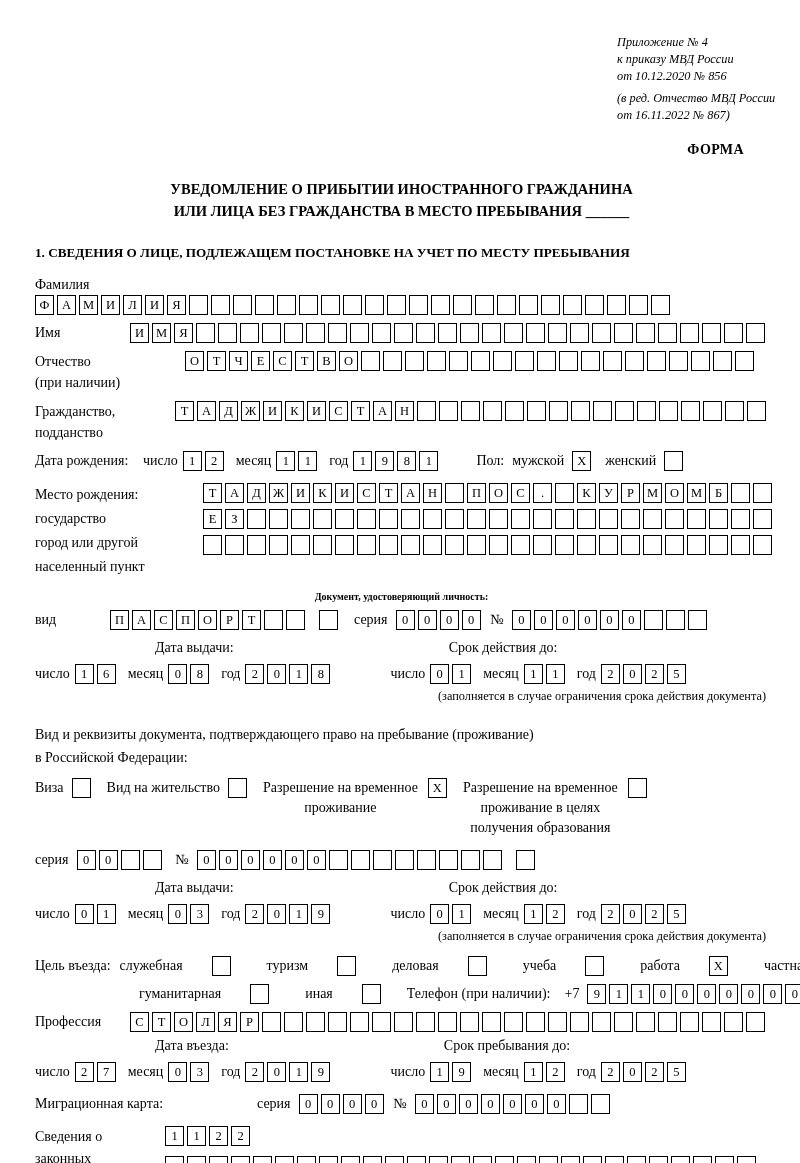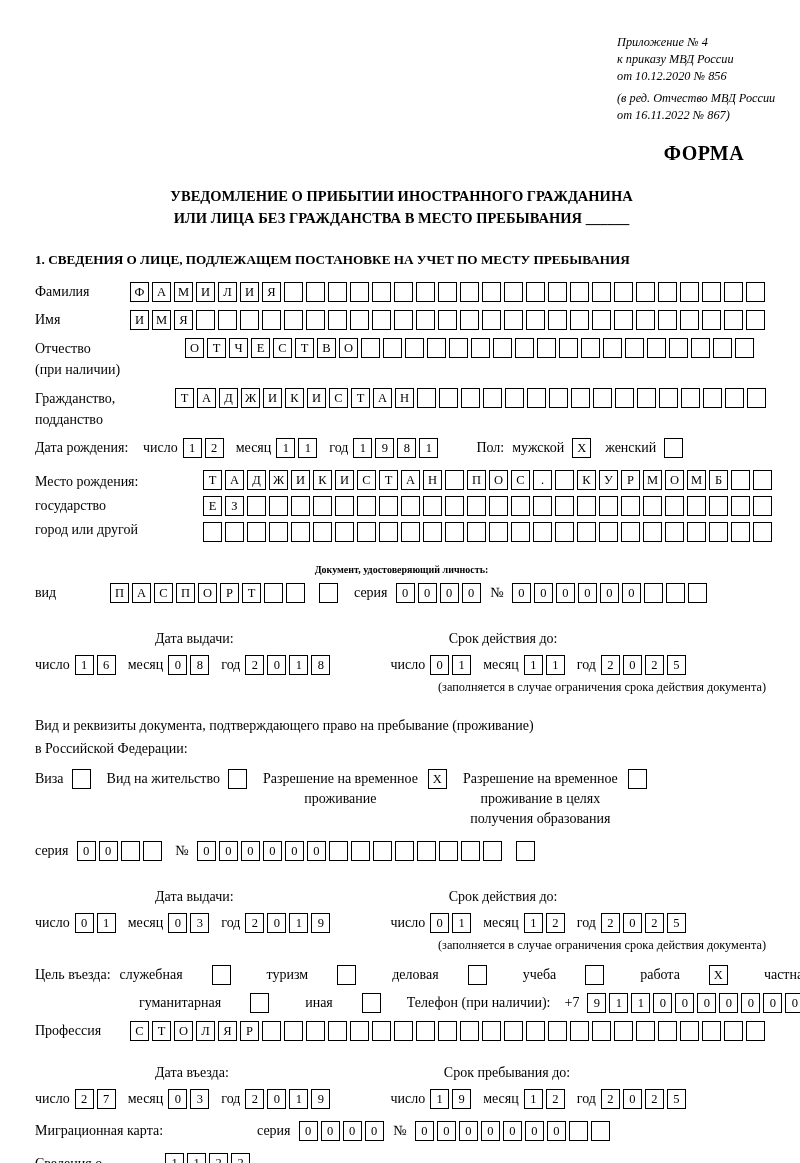--- a/index.html
+++ b/index.html
@@ -2,26 +2,26 @@
 <html><head>
 <meta charset="utf-8">
 <style>
   *{box-sizing:border-box;margin:0;padding:0;}
   html,body{background:#ffffff;}
   body{width:800px;height:1163px;overflow:hidden;font-family:"Liberation Serif","DejaVu Serif",serif;color:#000;font-size:14px;}
   .page{padding:34px 32px 14px 35px;}
   .annex{margin-left:582px;font-size:12.3px;line-height:1.4;font-style:italic;}
   .annex div{white-space:nowrap;}
   .annex .second{margin-top:4px;}
-  .forma{font-weight:bold;text-align:right;padding-right:24px;margin-top:18px;font-size:20px;letter-spacing:.4px;}
+  .forma{font-weight:bold;text-align:right;padding-right:24px;margin-top:18px;font-size:14px;letter-spacing:.4px;}
   .title{font-weight:bold;text-align:center;font-size:14.5px;line-height:1.55;margin-top:20px;}
   .sec-head{font-weight:bold;text-align:left;font-size:13.2px;margin-top:22px;}
   .row{display:flex;align-items:flex-start;margin-top:8px;}
   .mt12{margin-top:12px;}
-  .mt14{margin-top:14px;}
+  .mt14{margin-top:14px;flex-direction:column;}
   .lbl{flex:none;font-size:14px;line-height:20px;}
   .lbl div{line-height:21px;}
   .w95{width:95px;}
   .w108{width:108px;}
   .w140{width:140px;}
   .w150{width:150px;}
   .w168{width:168px;}
   .w75{width:75px;}
   .w130{width:130px;}
   .w152{width:152px;}
@@ -29,21 +29,21 @@
   .cell{flex:none;width:19px;height:20px;border:1px solid #000;text-align:center;font-size:12.5px;line-height:18px;}
   .ml8{margin-left:8px;}
   .ml10{margin-left:10px;}
   .ml14{margin-left:14px;}
   .ml16{margin-left:16px;}
   .ml26{margin-left:26px;}
   .ml38{margin-left:38px;}
   .ml60{margin-left:60px;}
   .ml70{margin-left:70px;}
   .center-bold{text-align:center;font-weight:bold;font-size:10px;margin-top:12px;}
-  .dhead{display:flex;margin-top:24px;font-size:14px;}
+  .dhead{display:flex;margin-top:6px;font-size:14px;}
   .dhead .h1{margin-left:120px;}
   .dhead .h2{margin-left:215px;}
   .dg{display:inline-flex;align-items:flex-start;flex:none;}
   .dg .dlbl{flex:none;margin:0 5px 0 12px;line-height:20px;}
   .dg .dlbl:first-child{margin-left:0;}
   .note-r{font-size:12.3px;text-align:right;margin-top:5px;padding-right:2px;}
   .plain{font-size:14px;line-height:21px;margin-top:20px;}
   .permits{margin-top:10px;font-family:Liberation Serif, serif;}
   .p-item{display:inline-flex;align-items:flex-start;flex:none;}
   .p-lines{text-align:center;line-height:20px;}
@@ -249,20 +249,21 @@
     <span class="ml8"><span class="cells">
           <span class="cell"></span>
         </span></span>
   </div>
 
   <div class="row">
     <div class="lbl w168 bp-labels">
       <div>Место рождения:</div>
       <div>государство</div>
       <div>город или другой</div>
+      <div>населенный пункт</div>
     </div>
     <div class="bp-cells">
       <div class="m"><span class="cells">
             <span class="cell">Т</span>
             <span class="cell">А</span>
             <span class="cell">Д</span>
             <span class="cell">Ж</span>
             <span class="cell">И</span>
             <span class="cell">К</span>
             <span class="cell">И</span>

